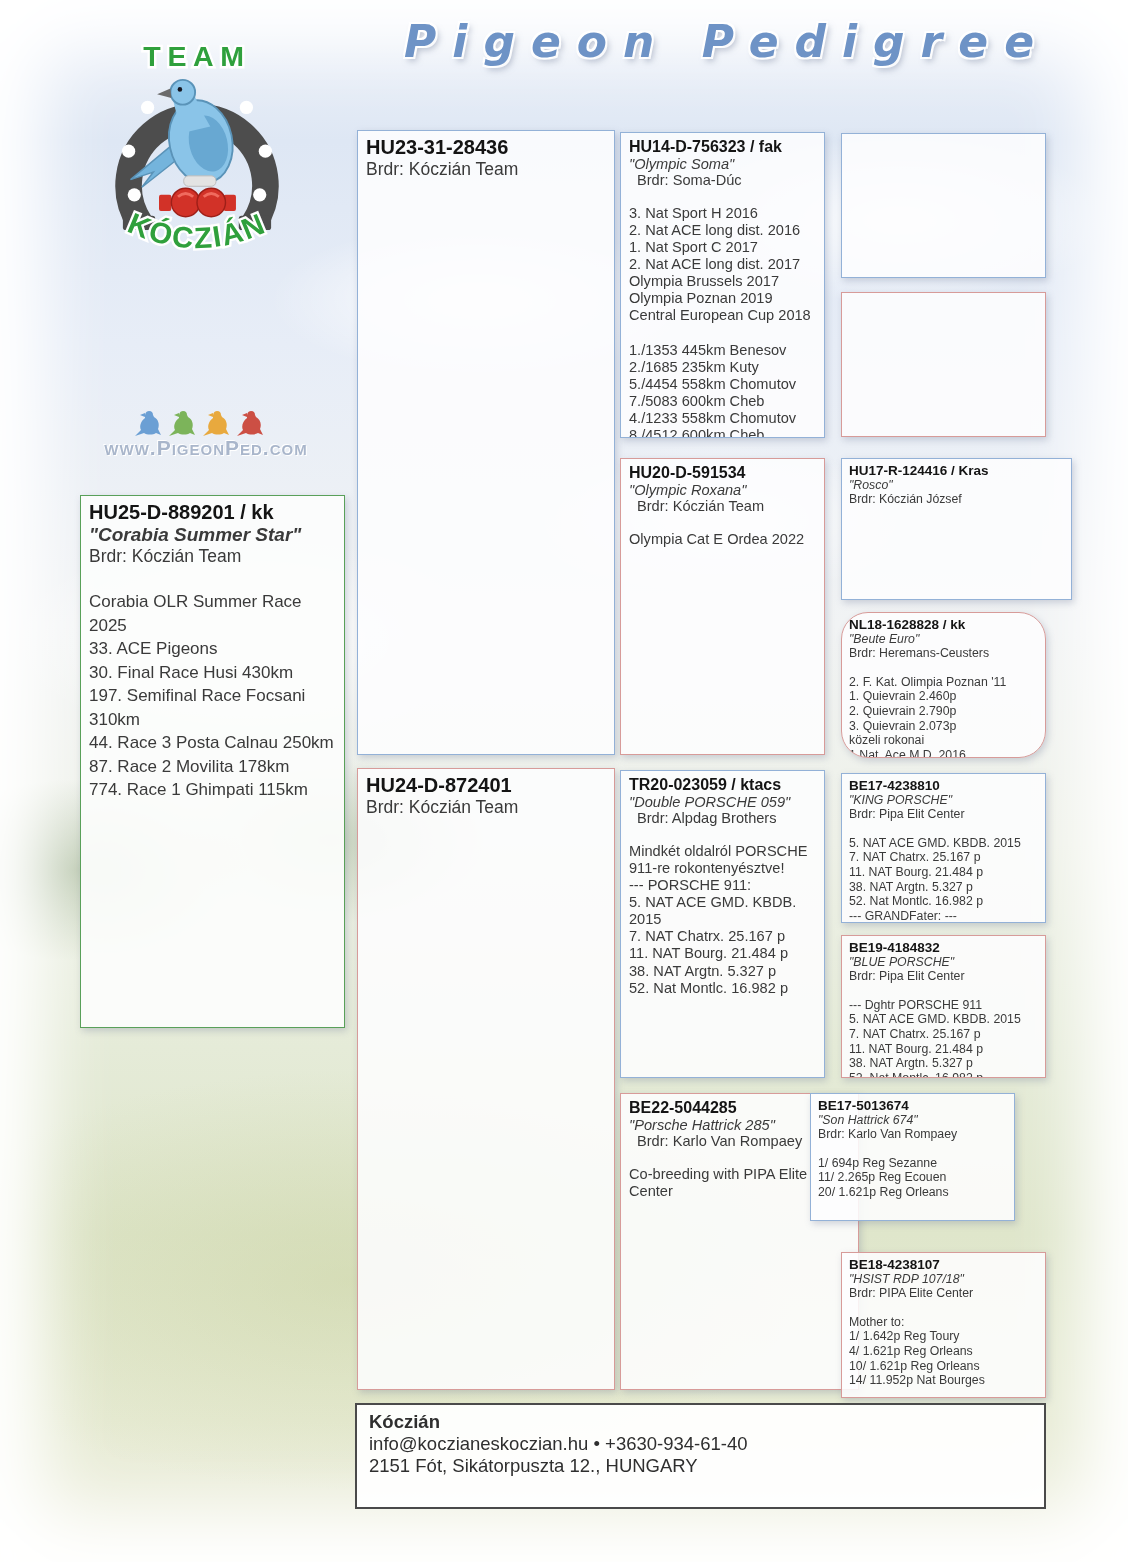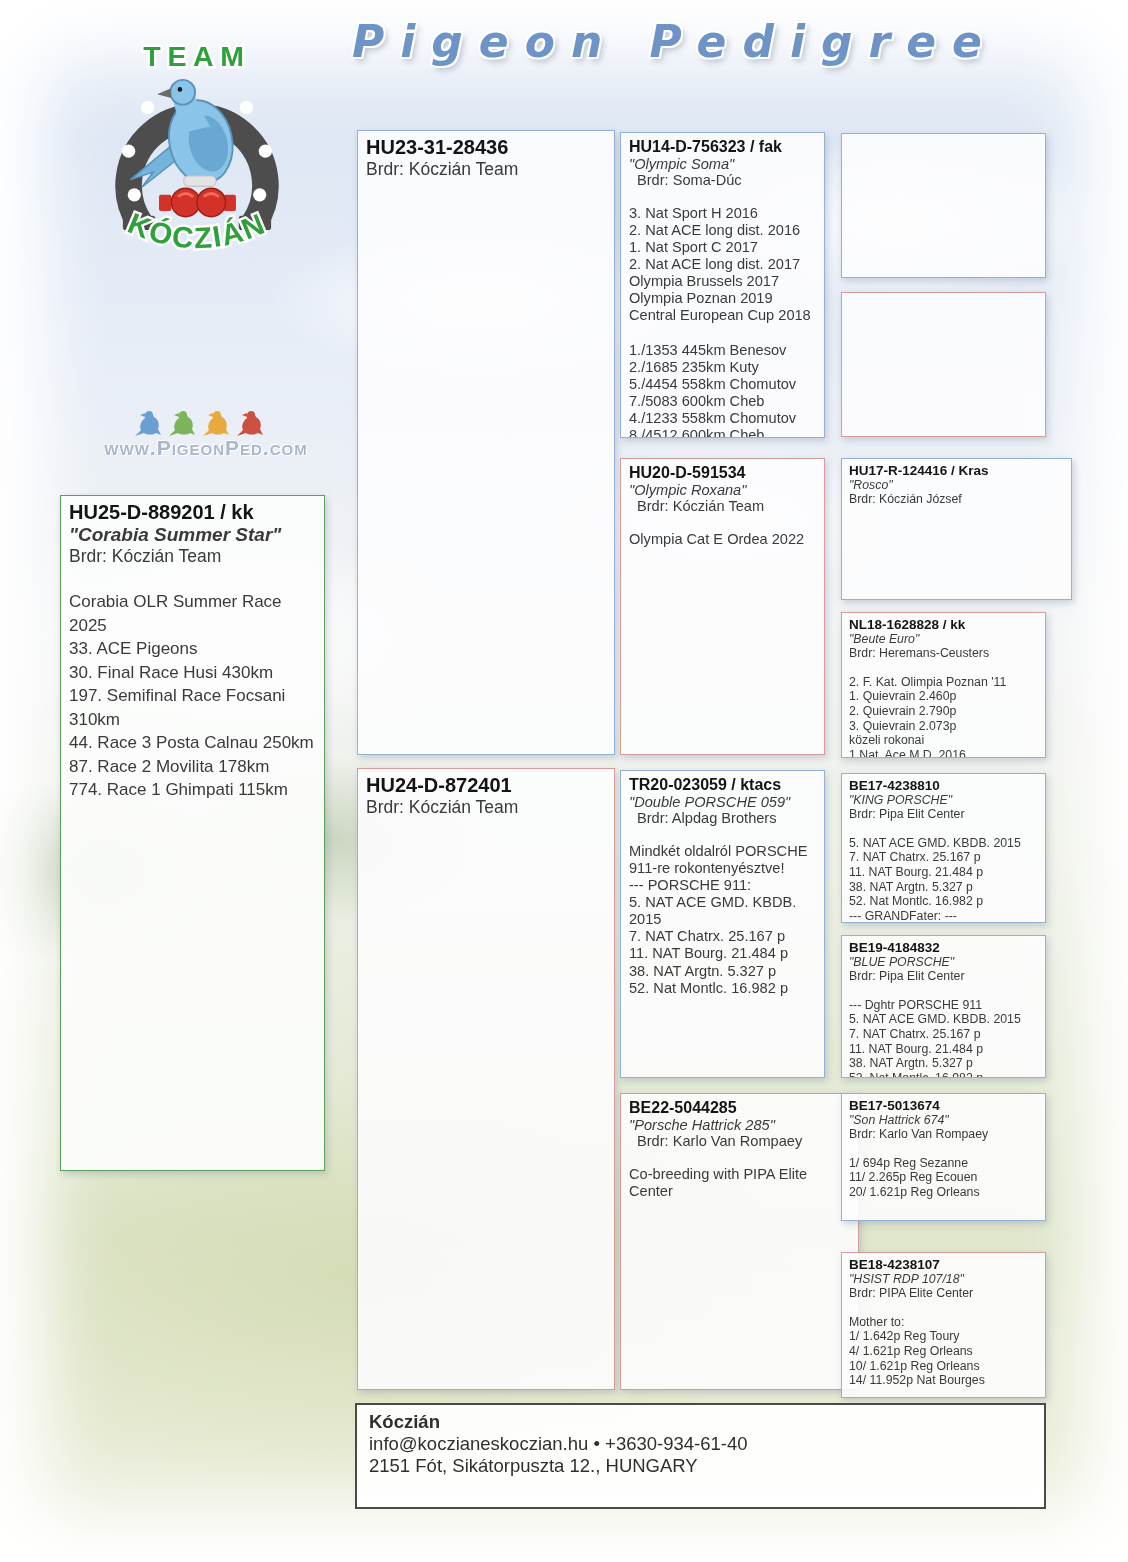--- a/index.html
+++ b/index.html
@@ -33,21 +33,21 @@
   .sz-m .ring{font-size:16px;}
   .sz-m .pname{font-size:14.6px;}
   .sz-m .breeder{font-size:14.6px;margin-left:8px;}
   .sz-m .lines{font-size:14.6px;line-height:1.17;}
   
   .sz-s{padding:4px 7px;}
   .sz-s .ring{font-size:13.5px;}
   .sz-s .pname{font-size:12.3px;}
   .sz-s .breeder{font-size:12.3px;}
   .sz-s .lines{font-size:12.3px;line-height:1.19;}
-  .title{position:absolute;left:352px;top:16px;width:698px;text-align:left;white-space:nowrap;
+  .title{position:absolute;left:352px;top:16px;width:698px;text-align:right;white-space:nowrap;
     font-family:"DejaVu Sans", sans-serif;font-weight:bold;font-style:italic;font-size:44px;letter-spacing:16px;
     color:#6e93c6;text-shadow:-2px -2px 0 rgba(255,255,255,.9), 2px -2px 0 rgba(255,255,255,.9),
       -2px 2px 0 rgba(255,255,255,.9), 2px 2px 0 rgba(255,255,255,.9), 3px 4px 6px rgba(130,140,165,.55);}
   .watermark{position:absolute;left:72px;top:408px;width:268px;text-align:center;}
   .wm-text{font-size:21px;font-weight:bold;letter-spacing:1px;color:#a9b6cb;font-variant:small-caps;
     text-shadow:1px 1px 0 #ffffff, -1px -1px 0 #ffffff;}
   .wm-birds{display:block;margin:0 auto -2px auto;}
   .logo{position:absolute;left:102px;top:34px;width:190px;height:240px;}
   .contact{position:absolute;left:355px;top:1403px;width:691px;height:106px;border:2px solid #4a4a4a;
     background:rgba(255,255,255,.93);padding:6px 12px;box-sizing:border-box;color:#2f2f2f;}
@@ -118,21 +118,21 @@
           </g>
         <g fill="#cc4f44" transform="translate(102,0)">
             <path d="M12 3 C9 3 8 6 8 8 L8 10 C4 13 2 18 4 22 L-2 28 L7 25 C10 27 16 27 19 25 L24 27 L21 21 C23 16 21 11 17 9 L16 7 C16 5 15 3 12 3 Z"></path>
             <polygon points="8,5 3,7 8,9"></polygon>
           </g>
       </g>
     </svg>
     <div class="wm-text">www.PigeonPed.com</div>
   </div>
 
-  <div class="box b-green sz-l" style="left:60px;top:495px;width:265px;height:676px;">
+  <div class="box b-green sz-l" style="left:80px;top:495px;width:265px;height:533px;">
     <div class="ring">HU25-D-889201 / kk</div>
     <div class="pname">"Corabia Summer Star"</div>
     <div class="breeder">Brdr: Kóczián Team</div>
     <div class="lines">
         <div class="ln">&nbsp;</div>
         <div class="ln">Corabia OLR Summer Race 2025</div>
         <div class="ln">33. ACE Pigeons</div>
         <div class="ln">30. Final Race Husi 430km</div>
         <div class="ln">197. Semifinal Race Focsani 310km</div>
         <div class="ln">44. Race 3 Posta Calnau 250km</div>
@@ -213,21 +213,21 @@
   <div class="box b-blue sz-s" style="left:841px;top:133px;width:205px;height:145px;"></div>
 
   <div class="box b-red sz-s" style="left:841px;top:292px;width:205px;height:145px;"></div>
 
   <div class="box b-blue sz-s" style="left:841px;top:458px;width:231px;height:142px;">
     <div class="ring">HU17-R-124416 / Kras</div>
     <div class="pname">"Rosco"</div>
     <div class="breeder">Brdr: Kóczián József</div>
   </div>
 
-  <div class="box b-red sz-s" style="left:841px;top:612px;width:205px;height:146px;">
+  <div class="box b-red sz-s" style="left:841px;top:612px;width:205px;height:146px;border-radius:27px;">
     <div class="ring">NL18-1628828 / kk</div>
     <div class="pname">"Beute Euro"</div>
     <div class="breeder">Brdr: Heremans-Ceusters</div>
     <div class="lines">
         <div class="ln">&nbsp;</div>
         <div class="ln">2. F. Kat. Olimpia Poznan '11</div>
         <div class="ln">1. Quievrain 2.460p</div>
         <div class="ln">2. Quievrain 2.790p</div>
         <div class="ln">3. Quievrain 2.073p</div>
         <div class="ln">közeli rokonai</div>
@@ -258,21 +258,21 @@
         <div class="ln">&nbsp;</div>
         <div class="ln">--- Dghtr PORSCHE 911</div>
         <div class="ln">5. NAT ACE GMD. KBDB. 2015</div>
         <div class="ln">7. NAT Chatrx. 25.167 p</div>
         <div class="ln">11. NAT Bourg. 21.484 p</div>
         <div class="ln">38. NAT Argtn. 5.327 p</div>
         <div class="ln">52. Nat Montlc. 16.982 p</div>
       </div>
   </div>
 
-  <div class="box b-blue sz-s" style="left:841px;top:1093px;width:205px;height:128px;">
+  <div class="box b-blue sz-s" style="left:810px;top:1093px;width:205px;height:128px;">
     <div class="ring">BE17-5013674</div>
     <div class="pname">"Son Hattrick 674"</div>
     <div class="breeder">Brdr: Karlo Van Rompaey</div>
     <div class="lines">
         <div class="ln">&nbsp;</div>
         <div class="ln">1/ 694p Reg Sezanne</div>
         <div class="ln">11/ 2.265p Reg Ecouen</div>
         <div class="ln">20/ 1.621p Reg Orleans</div>
       </div>
   </div>

